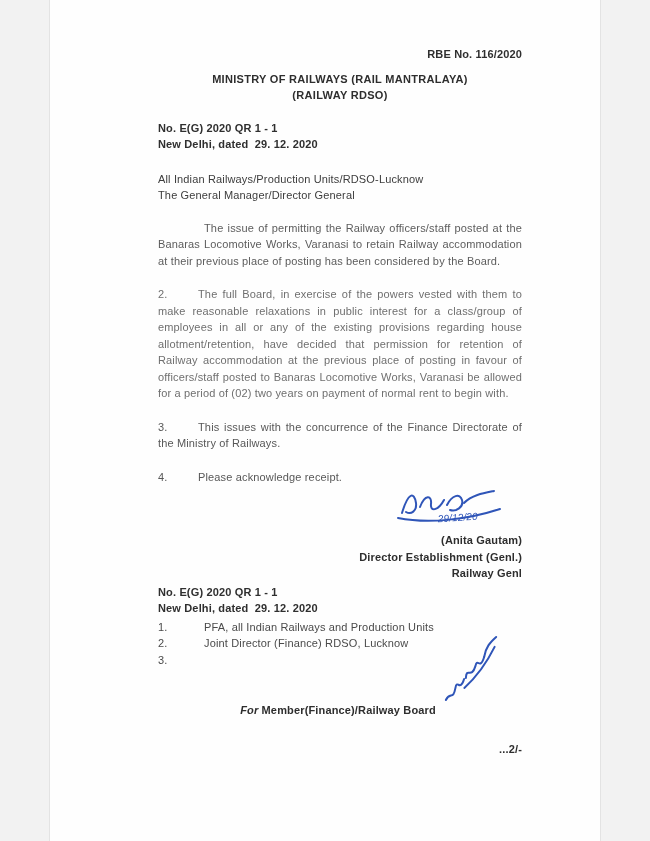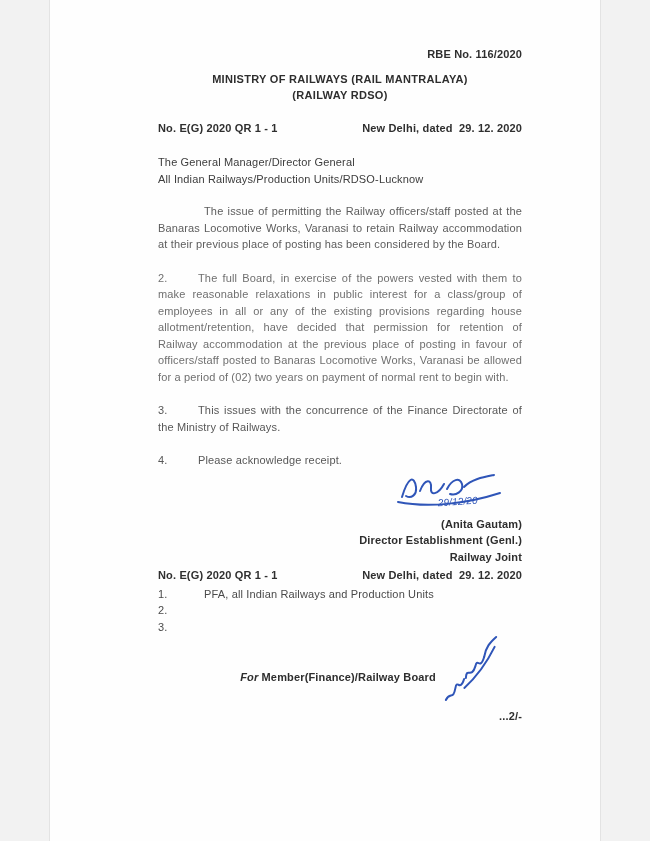--- a/index.html
+++ b/index.html
@@ -10,21 +10,21 @@
     outline:1px solid #e3e3e3;
     font-family:"Liberation Sans", sans-serif;
     color:#3f3f3f;
     font-size:11px; line-height:1.5; letter-spacing:.15px;
     padding:46px 78px 0 108px;
     position:relative; overflow:hidden;
   }
   .rbe { text-align:right; font-weight:bold; color:#2f2f2f; margin-bottom:8px; white-space:pre; }
   .letterhead { text-align:center; font-weight:bold; color:#2e2e2e; letter-spacing:.3px; margin-bottom:16px; }
   .letterhead div { line-height:1.5; }
-  .row { display:flex; justify-content:space-between; align-items:baseline; }
+  .row { display:flex; justify-content:space-between; align-items:baseline;flex-direction:column; }
   .refrow { font-weight:bold; color:#2f2f2f; margin-bottom:18px; }
   .refrow .dateline { white-space:pre; }
   .addressee { color:#3c3c3c; margin-bottom:16px; }
   .addressee .mailing { font-weight:bold; font-style:italic; }
   .subject { display:flex; margin-left:46px; margin-bottom:24px; font-weight:bold; color:#343434; }
   .subject .sublabel { width:38px; flex:0 0 38px; }
   .subject .subtext { max-width:420px; }
   .para { text-align:justify; margin-bottom:17px; color:#565656; }
   .para .pnum { display:inline-block; min-width:40px; }
   .para1 { text-indent:46px; color:#5c5c5c; }
@@ -59,22 +59,22 @@
     <div>MINISTRY OF RAILWAYS (RAIL MANTRALAYA)</div>
     <div>(RAILWAY RDSO)</div>
   </div>
 
   <div class="row refrow">
     <div class="refno">No. E(G) 2020 QR 1 - 1</div>
     <div class="dateline">New Delhi, dated  29. 12. 2020</div>
   </div>
 
   <div class="addressee">
+    <div>All Indian Railways/Production Units/RDSO-Lucknow</div>
     <div>The General Manager/Director General</div>
-    <div>All Indian Railways/Production Units/RDSO-Lucknow</div>
   </div>
 
 
   <div class="para para1">
     <span>The issue of permitting the Railway officers/staff posted at the Banaras Locomotive Works, Varanasi to retain Railway accommodation at their previous place of posting has been considered by the Board.</span>
   </div>
 
   <div class="para para2">
     <span class="pnum">2.</span><span>The full Board, in exercise of the powers vested with them to make reasonable relaxations in public interest for a class/group of employees in all or any of the existing provisions regarding house allotment/retention, have decided that permission for retention of Railway accommodation at the previous place of posting in favour of officers/staff posted to Banaras Locomotive Works, Varanasi be allowed for a period of (02) two years on payment of normal rent to begin with.</span>
   </div>
@@ -93,35 +93,36 @@
         <path d="M10 26 C 16 6, 22 4, 24 16 C 25 24, 19 28, 14 25"></path>
         <path d="M28 20 C 33 7, 40 8, 39 17 C 38 25, 46 24, 52 13"></path>
         <path d="M55 18 C 60 8, 68 6, 70 13 C 72 20, 64 25, 58 23"></path>
         <path d="M72 16 C 80 8, 92 6, 102 4"></path>
         <path d="M6 31 C 36 37, 74 33, 108 22"></path>
       </g>
     </svg>
     <div class="sigdate">29/12/20</div>
     <div class="signame">(Anita Gautam)</div>
     <div class="sigrole">Director Establishment (Genl.)</div>
-    <div class="sigorg">Railway Joint</div>
+    <div class="sigorg">Railway Genl</div>
   </div>
 
   <div class="row copyrow">
     <div>No. E(G) 2020 QR 1 - 1</div>
     <div class="dateline">New Delhi, dated  29. 12. 2020</div>
   </div>
 
   <div class="copylist">
     <div class="copyitem">
       <span class="cnum">1.</span>
       <span class="ctext">PFA, all Indian Railways and Production Units</span>
     </div>
     <div class="copyitem">
       <span class="cnum">2.</span>
+      <span class="ctext">Joint Director (Finance) RDSO, Lucknow</span>
     </div>
     <div class="copyitem">
       <span class="cnum">3.</span>
     </div>
   </div>
 
   <div class="sig2wrap">
     <svg width="86" height="44" viewBox="0 0 86 44" aria-hidden="true">
       <g fill="none" stroke="#2f55b8" stroke-width="2" stroke-linecap="round" stroke-linejoin="round">
         <path d="M6 36 C 14 30, 12 40, 20 30 C 26 22, 22 36, 32 26"></path>

